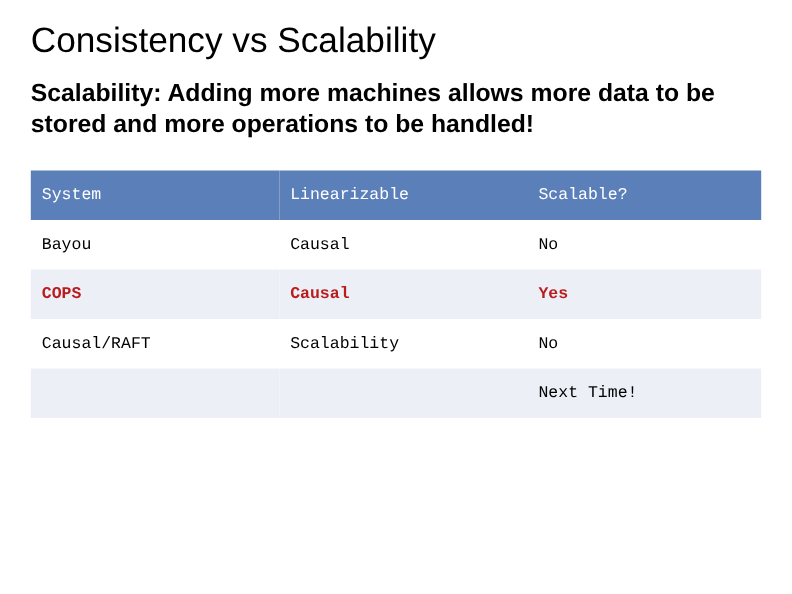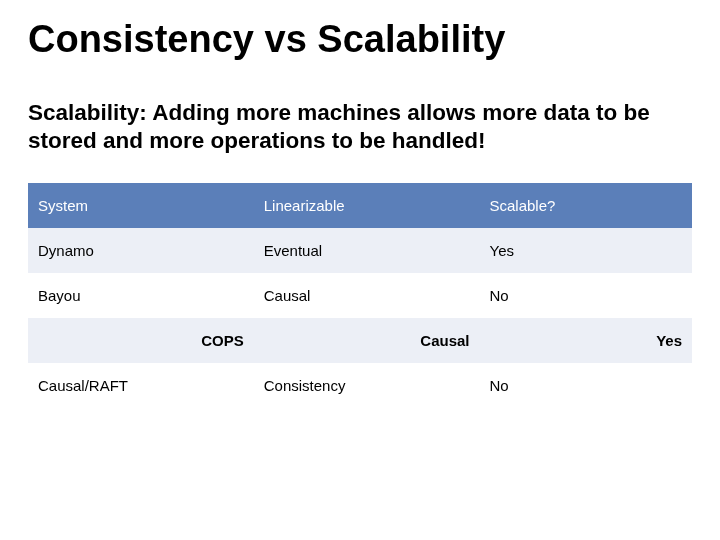--- a/index.html
+++ b/index.html
@@ -4,54 +4,55 @@
 <style>
   * { box-sizing: border-box; margin: 0; padding: 0; }
   html, body { width: 720px; height: 540px; background: #fff; font-family: Arial, Helvetica, sans-serif; color: #000; }
   .slide {
     width: 720px;
     height: 540px;
     padding: 18px 28px 28px 28px;
     position: relative;
   }
   .title {
-    font-size: 38px;
-    font-weight: 700;
+    font-size: 32px;
+    font-weight: 400;
     letter-spacing: 0px;
-    margin-bottom: 38px;
+    margin-bottom: 16px;
   }
   .subtitle {
     font-size: 22.5px;
     font-weight: 700;
     line-height: 1.25;
     margin-bottom: 28px;
     max-width: 660px;
   }
   table {
     width: 100%;
     border-collapse: collapse;
     table-layout: fixed;
+    font-family: Liberation Mono, monospace;
   }
   th, td {
     text-align: left;
     padding: 14px 10px;
     font-size: 15px;
     font-weight: 400;
   }
   col.c1 { width: 34%; }
   col.c2 { width: 34%; }
   col.c3 { width: 32%; }
   thead th {
     background: #5B7FB9;
     color: #fff;
     font-weight: 400;
   }
   tbody tr.band-a td { background: #ECEFF6; }
   tbody tr.band-b td { background: #fff; }
-  td.highlight { color: #000000; font-weight: 700; text-align: right; }
+  td.highlight { color: #b91c1c; font-weight: 700; }
 </style>
 </head>
 <body>
 
 <div class="slide">
   <h1 class="title">Consistency vs Scalability</h1>
   <p class="subtitle">Scalability: Adding more machines allows more data to be stored and more operations to be handled!</p>
 
   <table>
     <colgroup>
@@ -60,35 +61,35 @@
         <col class="c3">
       </colgroup>
     <thead>
       <tr>
         <th>System</th>
         <th>Linearizable</th>
         <th>Scalable?</th>
       </tr>
     </thead>
     <tbody>
-      <tr class="band-a">
-        <td>Dynamo</td>
-        <td>Eventual</td>
-        <td>Yes</td>
-      </tr>
       <tr class="band-b">
         <td>Bayou</td>
         <td>Causal</td>
         <td>No</td>
       </tr>
       <tr class="band-a">
         <td class="highlight">COPS</td>
         <td class="highlight">Causal</td>
         <td class="highlight">Yes</td>
       </tr>
       <tr class="band-b">
         <td>Causal/RAFT</td>
-        <td>Consistency</td>
+        <td>Scalability</td>
         <td>No</td>
+      </tr>
+      <tr class="band-a">
+        <td></td>
+        <td></td>
+        <td>Next Time!</td>
       </tr>
     </tbody>
   </table>
 </div>
 
 </body></html>

